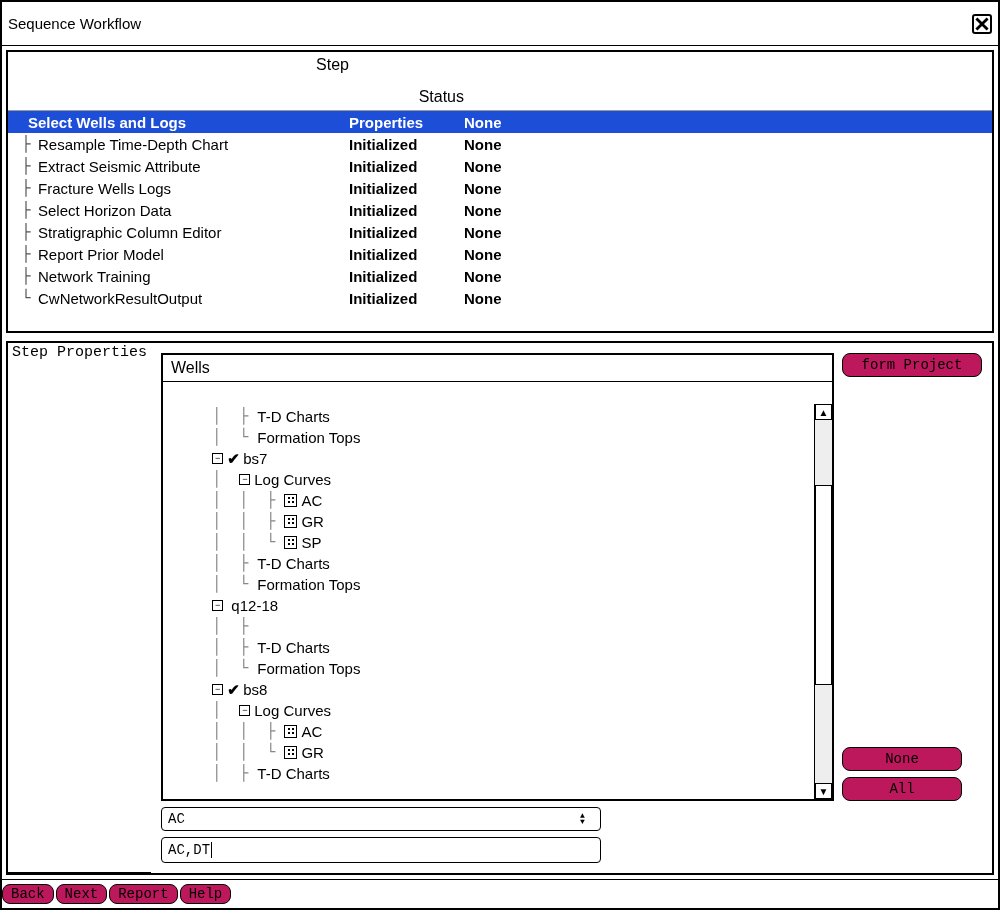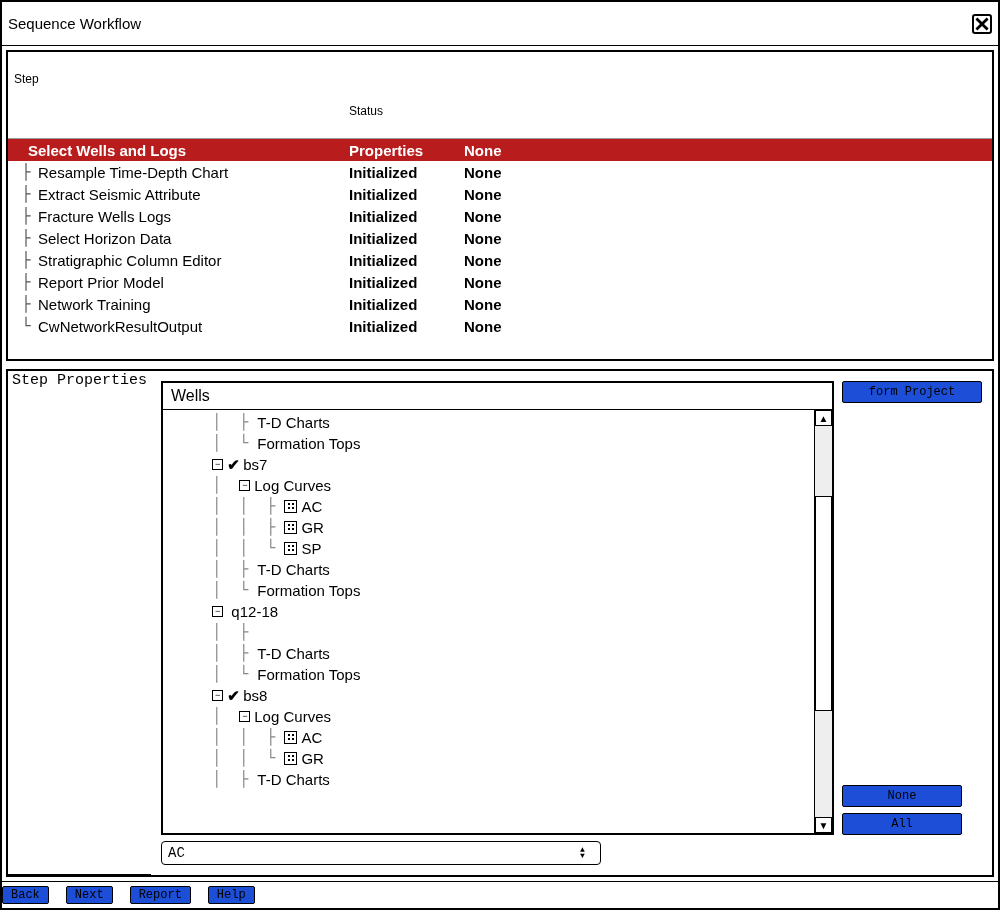--- a/index.html
+++ b/index.html
@@ -4,38 +4,38 @@
 <style>
   * { box-sizing: border-box; margin: 0; padding: 0; }
   body { font-family: Arial, Helvetica, sans-serif; font-size: 15px; background: #fff; color: #000; }
   .window { width: 1000px; height: 910px; border: 2px solid #000; position: relative; display: flex; flex-direction: column; }
   .titlebar { display: flex; align-items: center; justify-content: space-between; padding: 2px 6px; border-bottom: 1px solid #000; height: 44px; }
   .titlebar .title { font-size: 15px; }
   .close-btn { width: 20px; height: 20px; border: 2px solid #000; border-radius: 3px; display: flex; align-items: center; justify-content: center; font-weight: bold; cursor: pointer; background: #fff; }
   .close-btn svg { width: 14px; height: 14px; }
   .top-panel { border: 2px solid #000; margin: 4px; flex: 0 0 auto; }
   .step-table { width: 100%; }
-  .step-header { display: flex; padding: 20px 6px; font-size: 12px; border-bottom: 1px solid #999; }
+  .step-header { display: flex; padding: 4px 6px; font-size: 16px; border-bottom: 1px solid #999; text-align: right; }
   .step-header .col-step { width: 335px; }
   .step-header .col-status { width: 115px; margin-top: 32px; }
   .step-header .col-result { flex: 1; }
   .step-row { display: flex; padding: 0 6px; font-size: 15px; align-items: center; height: 22px; }
-  .step-row.selected { background: #b91c1c; color: #fff; font-weight: bold; }
+  .step-row.selected { background: #1d4ed8; color: #fff; font-weight: bold; }
   .step-row .col-step { width: 335px; display: flex; align-items: center; }
   .step-row .col-status { width: 115px; font-weight: bold; }
   .step-row .col-result { flex: 1; font-weight: bold; }
   .tree-connector { display: inline-block; width: 24px; text-align: center; color: #555; font-family: monospace; }
   .step-row.selected .col-step-text { padding-left: 14px; }
   .bottom-space { height: 22px; }
   
   .props-panel { border: 2px solid #000; margin: 4px; flex: 1; display: flex; flex-direction: row; }
   .props-title { font-family: 'Courier New', monospace; font-size: 15px; padding: 1px 4px; border-bottom: 1px solid #000; }
   .props-body { flex: 1; padding: 10px; display: flex; flex-direction: column; gap: 6px; }
   .tree-row-area { flex: 1; display: flex; gap: 8px; }
-  .tree-container { flex: 1; border: 2px solid #000; display: flex; flex-direction: column; min-height: 0; }
+  .tree-container { flex: 1; border: 2px solid #000; display: flex; flex-direction: column; min-height: 0; gap: 22px; }
   .tree-header { padding: 4px 8px; font-size: 16px; border-bottom: 1px solid #000; }
   .tree-scroll { flex: 1; display: flex; min-height: 0; }
   .tree-content { flex: 1; overflow: hidden; padding: 2px 4px; font-size: 15px; line-height: 21px; }
   .tree-item { white-space: pre; display: flex; align-items: center; }
   .tree-indent { display: inline-block; font-family: monospace; color: #888; letter-spacing: 0; white-space: pre; }
   .tree-expander { display: inline-block; width: 11px; height: 11px; border: 1px solid #000; font-size: 9px; line-height: 9px; text-align: center; margin-right: 4px; background: #fff; cursor: pointer; vertical-align: middle; }
   .tree-check { display:inline-block; width:14px; font-weight:bold; margin-right:2px;}
   .log-icon { display:inline-block; width:13px; height:13px; border:1px solid #000; margin-right:4px; vertical-align:middle;
     background:
       linear-gradient(#000,#000) 3px 2px/2px 2px no-repeat,
@@ -45,30 +45,30 @@
       #fff;
   }
   .scrollbar { width: 18px; border-left: 1px solid #000; display: flex; flex-direction: column; background: #eee; }
   .scroll-arrow { height: 16px; border: 1px solid #000; background: #fff; display:flex; align-items:center; justify-content:center; font-size:10px; cursor:pointer; }
   .scroll-track { flex:1; position:relative; }
   .scroll-thumb { position:absolute; left:0; right:0; background:#fff; border:1px solid #000;}
   
   .side-buttons { width: 140px; display: flex; flex-direction: column; justify-content: space-between; }
   .side-top { display:flex; flex-direction:column; gap:6px; }
   .side-bottom { display:flex; flex-direction:column; gap:6px; padding-right:20px; }
-  .btn { font-family: 'Courier New', monospace; font-size: 12px; border: 1.5px solid #000; border-radius: 2px; background: #1d4ed8; padding: 3px 8px; cursor: pointer; text-align:center; }
+  .btn { font-family: 'Courier New', monospace; font-size: 14px; border: 1.5px solid #000; border-radius: 8px; background: #be185d; padding: 3px 8px; cursor: pointer; text-align:center; }
   
   .combo-row { display:flex; align-items:center; gap:8px; }
   .combo { border:1.5px solid #000; border-radius:4px; height:24px; display:flex; align-items:center; padding:0 6px; font-family:'Courier New',monospace; font-size:14px; width:440px; justify-content:space-between; cursor:pointer; background:#fff; }
   .combo-spin { width:14px; display:flex; flex-direction:column; line-height:6px; font-size:8px; }
   .hint { font-family:'Courier New',monospace; font-size:14px; }
   .text-input { border:1.5px solid #000; border-radius:4px; height:26px; width:440px; padding:0 6px; font-family:'Courier New',monospace; font-size:14px; display:flex; align-items:center; }
   .text-input .cursor { display:inline-block; width:1px; height:16px; background:#000; margin-left:1px; vertical-align:middle; }
   
-  .footer { border-top:1px solid #000; padding:4px 0; display:flex; gap:17px; }
+  .footer { border-top:1px solid #000; padding:4px 0; display:flex; gap:2px; }
   .footer .btn { padding:1px 8px; }
 </style>
 </head>
 <body>
 
 <div class="window">
   <div class="titlebar">
     <span class="title">Sequence Workflow</span>
     <div class="close-btn">
       <svg viewBox="0 0 10 10">
@@ -208,20 +208,24 @@
       </div>
       <div class="combo-row">
         <div class="combo">
           <span>AC</span>
           <span class="combo-spin">
               <span>▲</span>
               <span>▼</span>
             </span>
         </div>
       </div>
+      <div class="text-input">
+        <span>AC,DT</span>
+          <span class="cursor"></span>
+      </div>
     </div>
   </div>
 
   <div class="footer">
     <button class="btn">Back</button>
     <button class="btn">Next</button>
     <button class="btn">Report</button>
     <button class="btn">Help</button>
   </div>
 </div>

